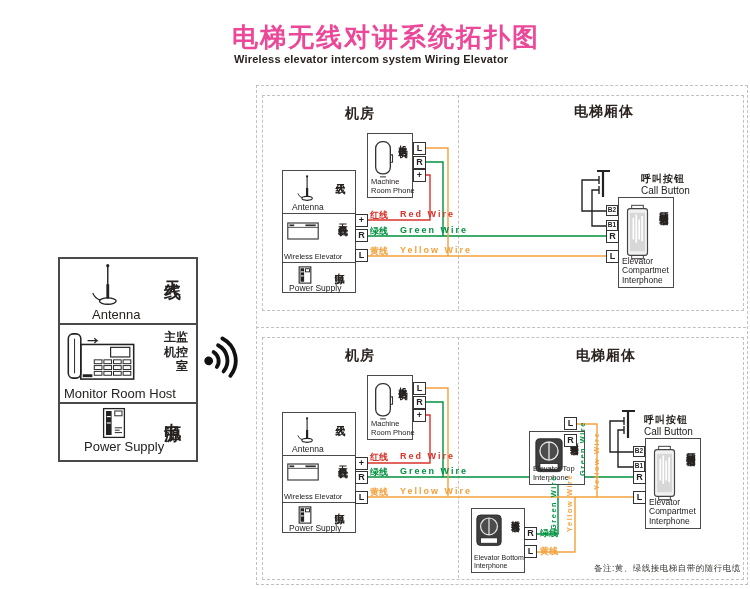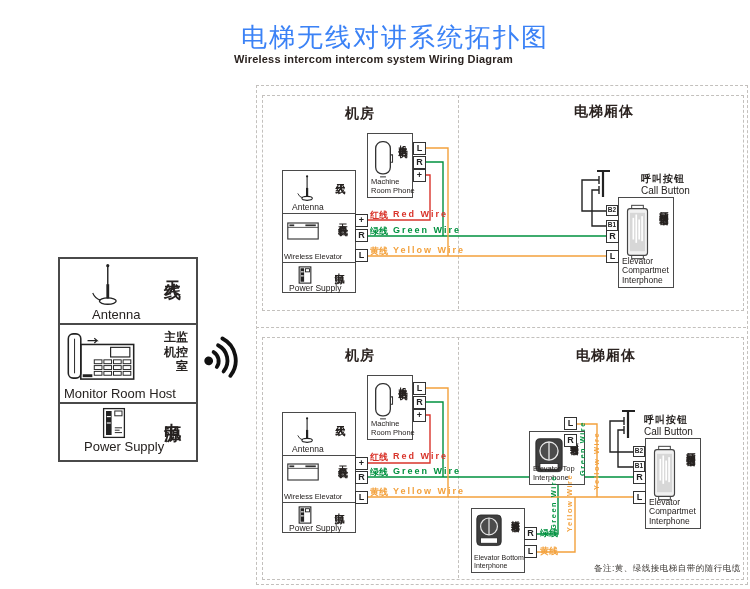--- a/index.html
+++ b/index.html
@@ -1,21 +1,21 @@
 <!DOCTYPE html>
 <html style="--red: #d9342b; --green: #00913f; --yellow: #f3a13c;"><head>
 <meta charset="utf-8">
 <style>
   html,body{margin:0;padding:0;background:#fff;}
   .page{position:relative;width:750px;height:589px;background:#fff;overflow:hidden;
         font-family:"Liberation Sans","DejaVu Sans",sans-serif;color:#262220;}
   .abs{position:absolute;}
 
   
-  .title-zh{position:absolute;left:241px;top:20px;font-size:26px;font-weight:400;letter-spacing:2px;color:#3b82f6;}
+  .title-zh{position:absolute;left:232px;top:20px;font-size:26px;font-weight:700;letter-spacing:2px;color:#ec4899;}
   .title-en{position:absolute;left:234px;top:53px;font-size:11px;font-weight:bold;color:#2b2320;letter-spacing:.2px;}
   .mc-heading{position:absolute;left:40px;top:128px;font-size:38px;font-weight:900;letter-spacing:3px;color:#2b2320;}
 
   
   .dash{position:absolute;border:1px dashed #c3c0bd;}
   .dash-v{position:absolute;border-left:1px dashed #c3c0bd;width:0;}
   .dash-h{position:absolute;border-top:1px dashed #c3c0bd;height:0;}
 
   .sec-label{position:absolute;font-size:14px;font-weight:900;letter-spacing:1px;color:#2b2320;}
 
@@ -34,21 +34,21 @@
   .cell:last-child{border-bottom:none;}
   .dev-zh{position:absolute;font-size:10px;font-weight:bold;color:#262220;letter-spacing:1px;}
   .dev-en{position:absolute;font-size:8.5px;color:#262220;white-space:nowrap;}
 
   
   .term{position:absolute;width:13px;height:13px;border:1.5px solid #333;background:#fff;box-sizing:border-box;
         font-size:9px;font-weight:bold;text-align:center;line-height:10px;color:#222;}
   .term-sm{width:12px;height:11px;font-size:6.5px;line-height:8px;}
 
   
-  .wlabel{position:absolute;font-size:9px;font-weight:bold;white-space:nowrap;display:flex;gap:5px;}
+  .wlabel{position:absolute;font-size:9px;font-weight:bold;white-space:nowrap;display:flex;gap:12px;}
   .wlabel .en{letter-spacing:2px;}
   .vlabel{position:absolute;transform:rotate(-90deg);transform-origin:0 0;font-size:7.5px;font-weight:bold;
           letter-spacing:1.5px;white-space:nowrap;}
   .minizh{position:absolute;font-size:9px;font-weight:bold;white-space:nowrap;}
 
   .call-zh{position:absolute;font-size:10px;font-weight:bold;color:#262220;letter-spacing:1px;}
   .call-en{position:absolute;font-size:10px;color:#262220;}
 
   .note{position:absolute;left:594px;top:563px;font-size:8.5px;font-weight:normal;color:#3d3935;letter-spacing:.5px;}
 
@@ -63,21 +63,21 @@
   .c-green{color:var(--green,#00913f);}
   .c-yellow{color:var(--yellow,#f3a13c);}
   svg{display:block;}
 </style>
 </head>
 <body>
 
 <div class="page">
 
   <div class="title-zh">电梯无线对讲系统拓扑图</div>
-  <div class="title-en">Wireless intercom intercom system Wiring Diagram</div>
+  <div class="title-en">Wireless elevator intercom system Wiring Elevator</div>
 
   <div class="dash" style="left:256px;top:85px;width:490px;height:498px;"></div>
   <div class="dash" style="left:262px;top:95px;width:480px;height:214px;"></div>
   <div class="dash-v" style="left:458px;top:95px;height:214px;"></div>
   <div class="dash-h" style="left:256px;top:327px;width:490px;"></div>
   <div class="dash" style="left:262px;top:337px;width:480px;height:241px;"></div>
   <div class="dash-v" style="left:458px;top:337px;height:241px;"></div>
 
   <div class="sec-label" style="left:345px;top:105px;">机房</div>
   <div class="sec-label" style="left:574px;top:103px;">电梯厢体</div>

